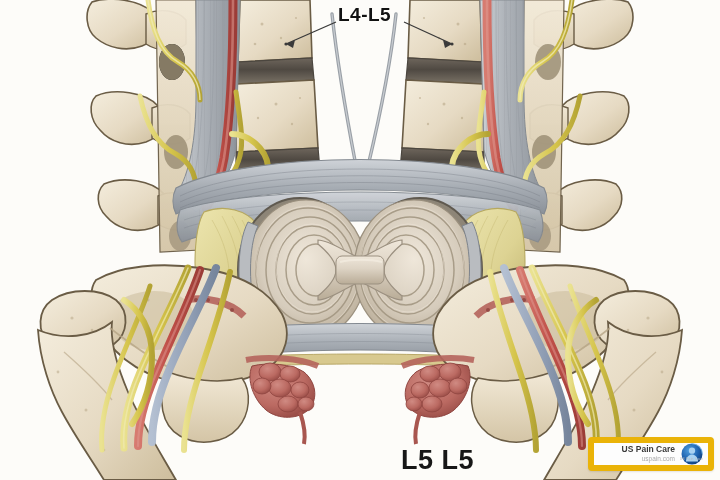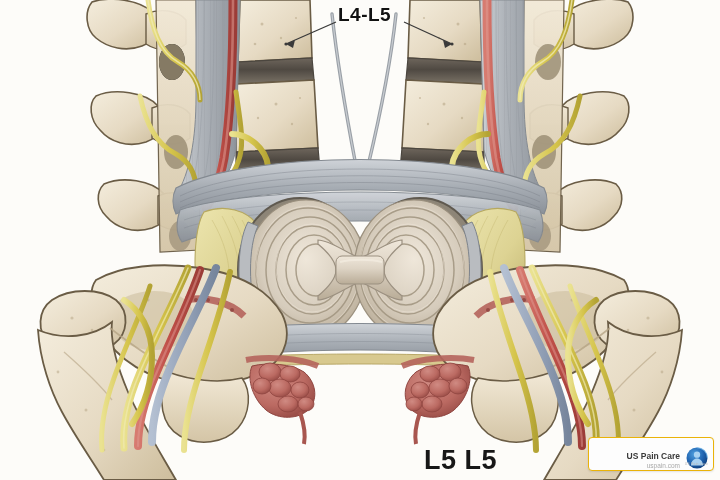--- a/index.html
+++ b/index.html
@@ -14,28 +14,28 @@
   .lbl{
     position:absolute;
     color:#111;
     font-weight:600;
     letter-spacing:.5px;
     white-space:nowrap;
     user-select:none;
   }
   #lbl-l4l5{left:338px;top:4px;font-size:19px;font-weight:700;}
   #lbl-l4l4{left:243px;top:445px;font-size:27px;font-weight:600;color:#171717;}
-  #lbl-l5l5{left:424px;top:445px;font-size:27px;font-weight:600;color:#171717;}
+  #lbl-l5l5{left:401px;top:445px;font-size:27px;font-weight:600;color:#171717;}
 
   
   #watermark{
     position:absolute;left:588px;top:437px;width:126px;height:34px;
-    background:#fdfdfd;border:1px solid #eab308;border-radius:4px;
+    background:#fdfdfd;border:6px solid #eab308;border-radius:4px;
     box-shadow:0 1px 2px rgba(0,0,0,.10);
-    display:flex;align-items:flex-end;justify-content:flex-end;
+    display:flex;align-items:center;justify-content:flex-end;
     padding:0 4px 0 6px;box-sizing:border-box;
   }
   #wm-text{display:flex;flex-direction:column;align-items:flex-end;margin-right:5px;line-height:1.05;}
   #wm-title{font-size:8.5px;font-weight:700;color:#3a3a3a;}
   #wm-url{font-size:6.5px;color:#a9a9a9;margin-top:2px;}
   #wm-logo{width:24px;height:24px;flex:0 0 24px;}
   #wm-logo-sub{position:absolute;right:5px;bottom:4px;font-size:3.4px;color:#b9b9b9;letter-spacing:.2px;}
 </style>
 </head>
 <body>

